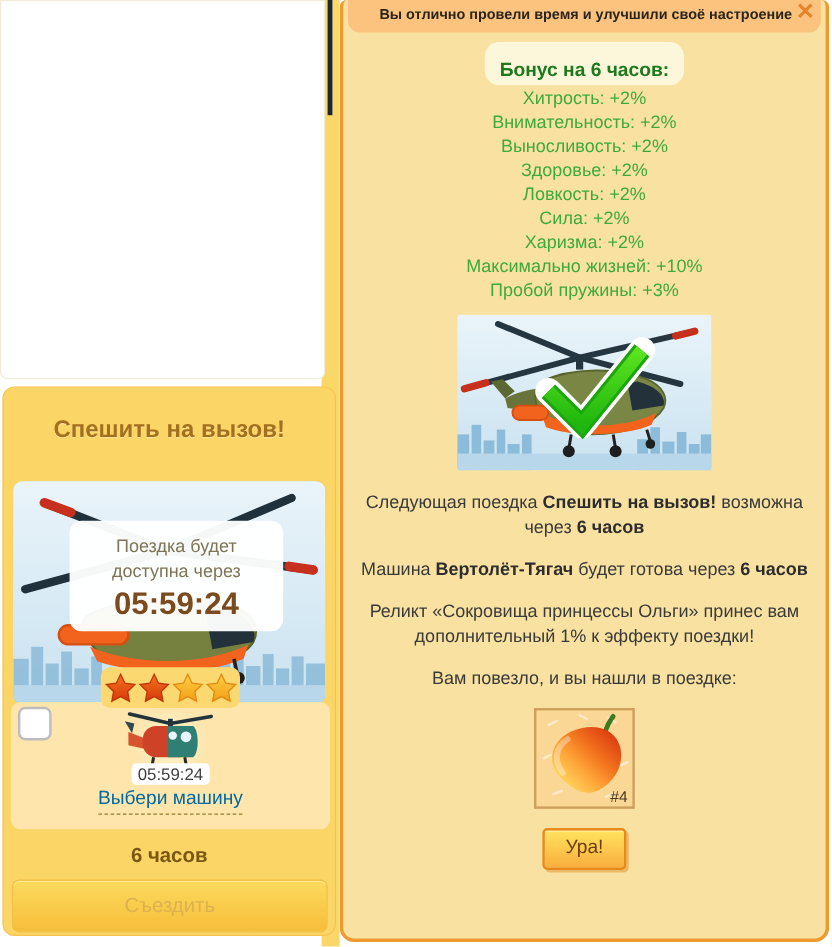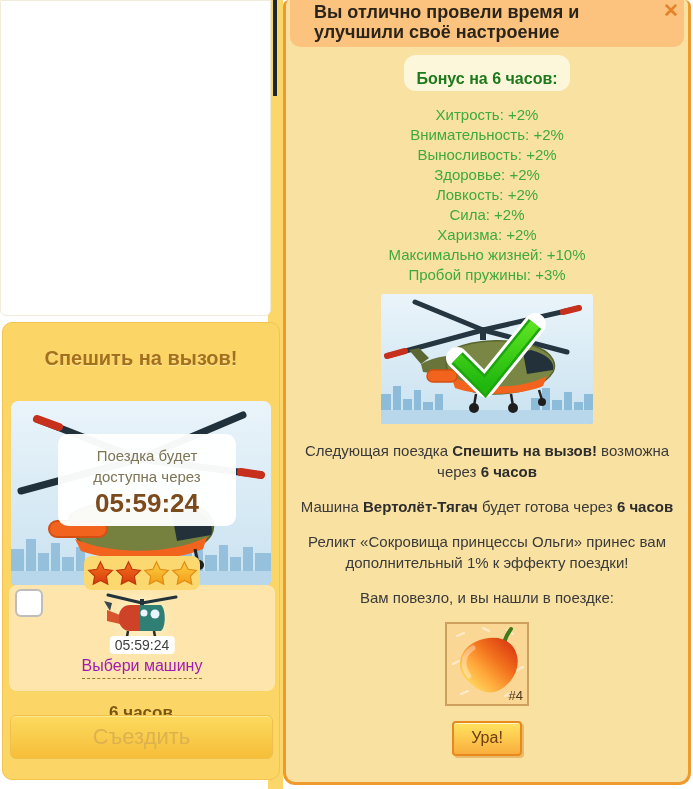--- a/index.html
+++ b/index.html
@@ -31,42 +31,42 @@
   .vehicle-card{position:absolute;left:6px;top:262px;width:266px;height:106px;background:#FDE5AC;
                 border-radius:8px;}
   .vehicle-checkbox{appearance:none;-webkit-appearance:none;position:absolute;left:6px;top:4px;
                     width:28px;height:28px;background:#FFFFFF;border:2px solid #BDBDBD;border-radius:6px;
                     margin:0;cursor:pointer;}
   .thumb-wrap{position:absolute;left:50%;top:2px;transform:translateX(-50%);width:84px;height:64px;}
   .thumb-timer{position:absolute;left:50%;top:51px;transform:translateX(-50%);background:#FFFFFF;
                border-radius:4px;padding:0 5px;font-size:14px;line-height:18px;color:#3F3F3F;
                white-space:nowrap;z-index:2;}
   .choose-link{position:absolute;left:0;top:72px;width:100%;text-align:center;}
-  .choose-link span{display:inline-block;font-size:16px;color:#a21caf;border-bottom:1px dashed #9A7A2A;
+  .choose-link span{display:inline-block;font-size:16px;color:#0369a1;border-bottom:1px dashed #9A7A2A;
                     padding-bottom:3px;cursor:pointer;}
   .lp-duration{position:absolute;left:0;top:380px;width:100%;text-align:center;font-size:17px;
                font-weight:bold;color:#7A5713;}
-  .go-button{position:absolute;left:7px;top:392px;width:263px;height:44px;border:1px solid #EFC04B;
+  .go-button{position:absolute;left:7px;top:410px;width:263px;height:44px;border:1px solid #EFC04B;
              border-radius:6px;background:linear-gradient(#FCDA5E,#F6BE39);
-             box-shadow:inset 0 1px 0 #FFE98E;font-size:22px;color:#DDB24E;
+             box-shadow:inset 0 1px 0 #FFE98E;font-size:17px;color:#DDB24E;
              font-family:"Liberation Sans",sans-serif;cursor:pointer;}
 
   
   .right-panel{position:absolute;left:283px;top:0;width:408px;height:785px;background:#F9E2A1;
                border:3px solid #EF9A2F;border-top:none;border-radius:6px 6px 12px 12px;overflow:hidden;}
   .rp-header{position:relative;margin:0 4px;background:#FBC37E;border-radius:0 0 10px 10px;
              padding:2px 24px 5px;}
-  .rp-title{max-width:352px;margin:0 auto;text-align:left;font-size:18px;line-height:20px;
+  .rp-title{max-width:352px;margin:0 auto;text-align:right;font-size:12px;line-height:20px;
             font-weight:bold;color:#2A241A;}
   .close-x{position:absolute;right:5px;top:0;font-size:19px;line-height:22px;font-weight:bold;
            color:#E5832B;cursor:pointer;}
   .bonus-row{text-align:center;margin-top:8px;}
   .bonus-pill{display:inline-block;background:#FCF6DA;border-radius:12px;padding:15px 12px 3px;
               color:#1C791C;font-weight:bold;font-size:16px;}
-  .stats-list{text-align:center;margin-top:14px;}
+  .stats-list{text-align:center;margin-top:2px;}
   .stat-line{font-size:15px;line-height:20px;color:#3EA93E;}
   .result-image{width:212px;height:130px;margin:9px auto 0;border-radius:3px;overflow:hidden;}
   .messages{margin-top:16px;}
   .msg{margin:12px auto 14px;max-width:382px;text-align:center;font-size:15px;line-height:21px;color:#3A3A3A;}
   .msg b{color:#2D2D2D;}
   .item-row{text-align:center;margin-top:4px;}
   .item-icon{position:relative;display:inline-block;width:84px;height:84px;background:#FBD795;
              border:2px solid #CDA05E;}
   .item-num{position:absolute;right:4px;bottom:1px;font-size:13px;color:#4A3A20;}
   .ok-button{display:block;margin:13px auto 0;padding:6px 17px 7px;font-size:16px;font-weight:normal;

